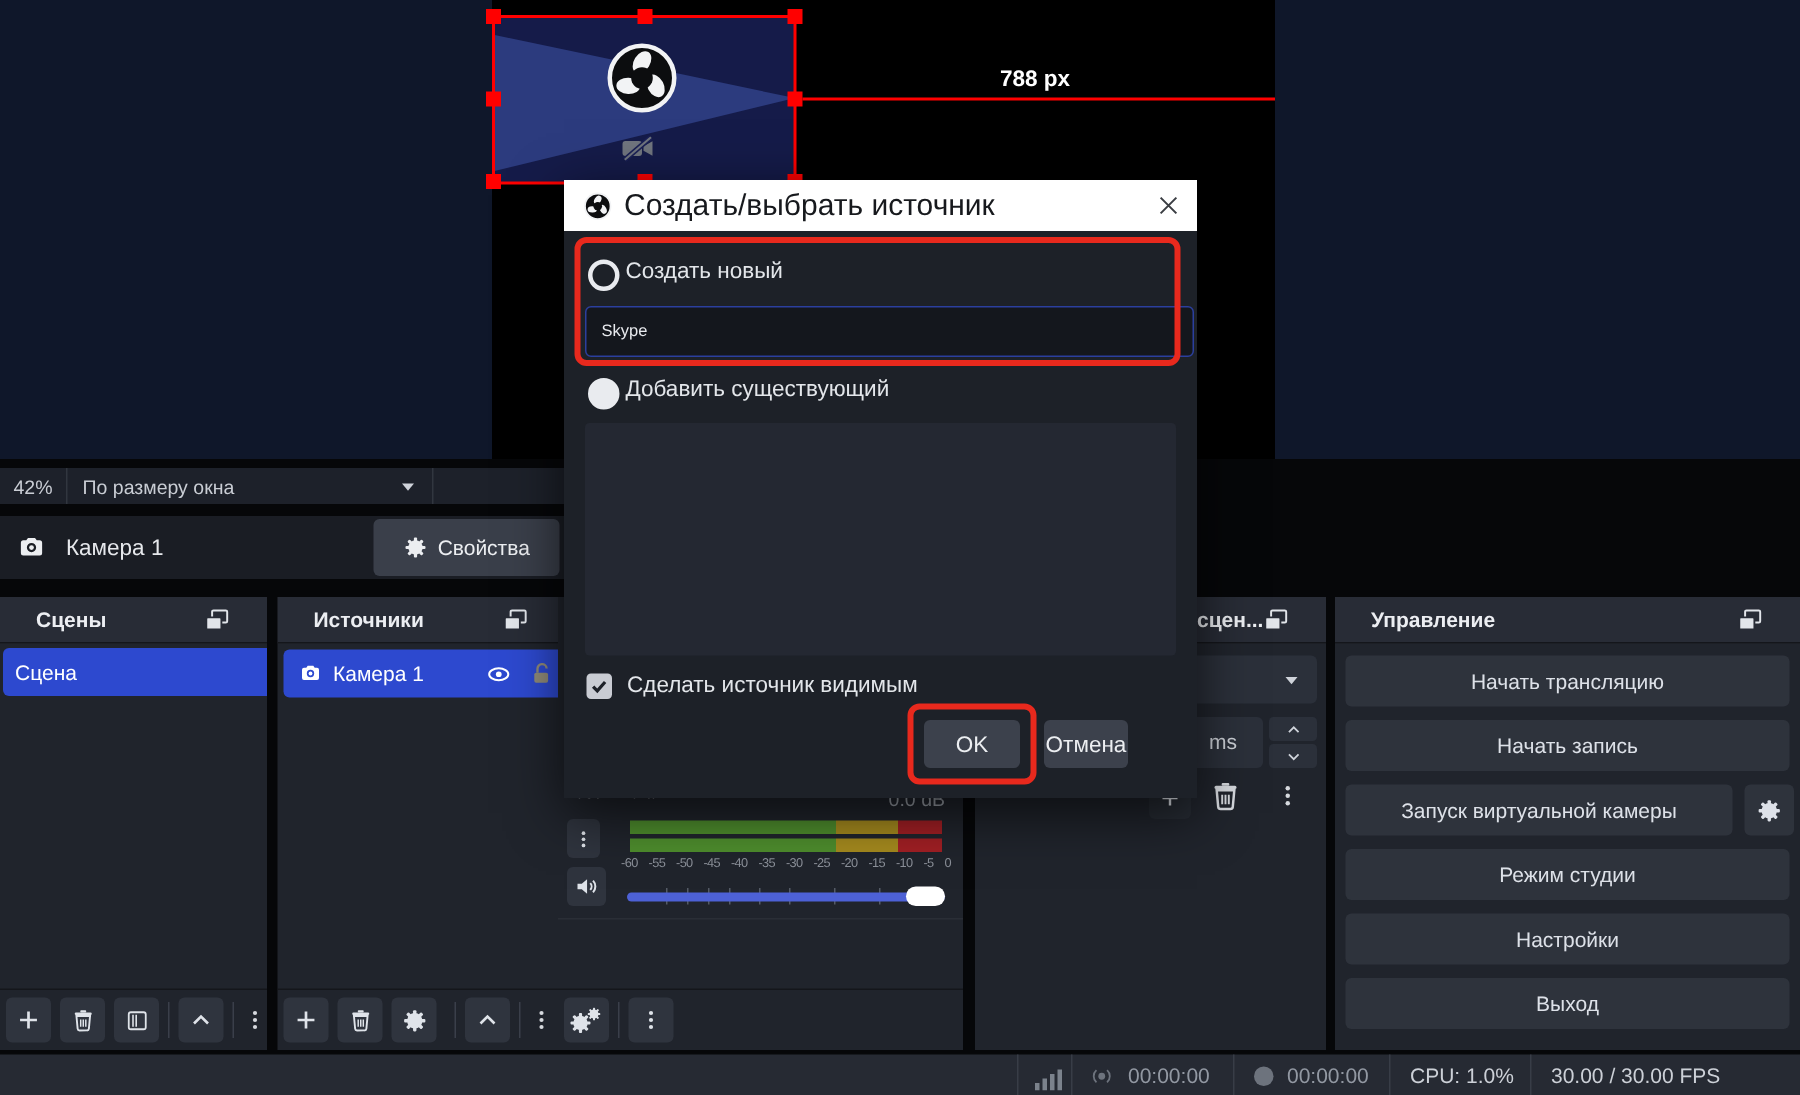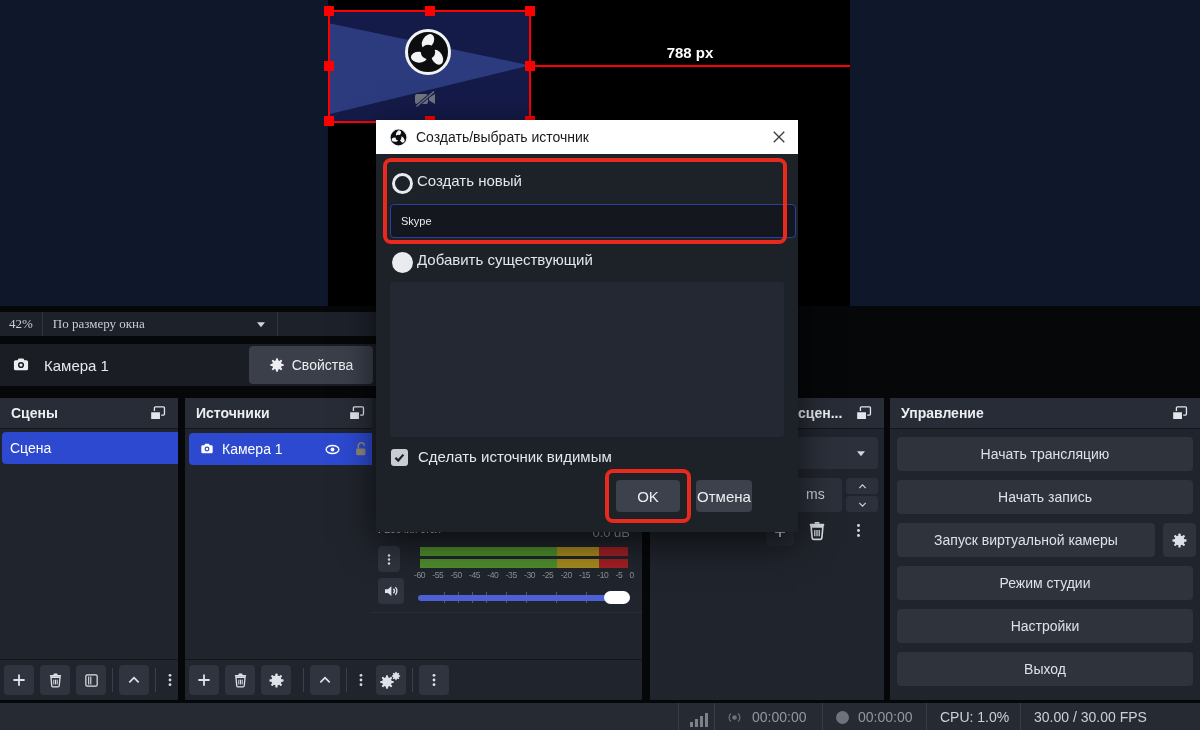--- a/index.html
+++ b/index.html
@@ -16,30 +16,30 @@
   .source-tri{position:absolute;left:0;top:0;width:100%;height:100%;background:#2c3b7e;
               clip-path:polygon(0 11%,100% 49%,0 93%);}
   .sel-border{left:328px;top:10px;width:199px;height:109px;border:2px solid #ff0000;}
   .handle{width:10px;height:10px;background:#ff0000;}
   .dim-line{left:535px;top:65px;width:315px;height:2px;background:#ff0000;}
   .dim-label{left:640px;top:44px;width:100px;text-align:center;font-weight:bold;font-size:15px;
              color:#fff;text-shadow:0 1px 2px #000,0 0 4px #000;}
 
   
   .zoom-bar{left:0;top:312px;width:376px;height:24px;background:#1d212a;display:flex;align-items:center;
-            font-size:13px;color:#c9cdd4;font-family:Liberation Serif, serif;}
+            font-size:13px;color:#c9cdd4;}
   .vdiv{width:1px;align-self:stretch;background:#31363f;}
   .context-bar{left:0;top:344px;width:376px;height:42px;background:#1a1d24;display:flex;align-items:center;}
   .props-btn{position:absolute;left:249px;top:2px;width:124px;height:38px;background:#3a3f4a;border-radius:4px;
              display:flex;align-items:center;justify-content:center;gap:7px;font-size:14px;color:#eceef1;}
 
   
   .panel{position:absolute;background:#20242c;overflow:hidden;}
   .panel-header{height:30px;background:#282c36;border-bottom:1px solid #14161b;display:flex;
-                align-items:center;padding:0 11px;font-weight:bold;font-size:14px;color:#eceef2;}
+                align-items:center;padding:0 24px;font-weight:bold;font-size:14px;color:#eceef2;}
   .popout{margin-left:auto;color:#e2e5ea;}
   .panel-footer{position:absolute;left:0;right:0;bottom:0;height:40px;border-top:1px solid #14161b;
                 display:flex;align-items:center;padding:0 4px;gap:6px;}
   .icon-btn{width:30px;height:30px;background:#2f343e;border-radius:4px;display:flex;align-items:center;
             justify-content:center;color:#dfe3e9;flex:0 0 auto;}
   .bare-icon{color:#d6d9de;display:flex;align-items:center;justify-content:center;flex:0 0 auto;}
   .tool-divider{width:1px;height:24px;background:#3a3f4a;flex:0 0 auto;}
   .list-item-blue{position:absolute;background:#2d49cf;border-radius:4px;display:flex;align-items:center;
                   font-size:14px;color:#fff;}
   .ctl-btn{position:absolute;left:7px;width:296px;height:34px;background:#2e333c;border-radius:4px;
@@ -58,21 +58,21 @@
   
   .tr-box{position:absolute;background:#2b303a;border-radius:4px;}
   .spin-btn{position:absolute;left:0;width:32px;height:16px;background:#2b303a;border-radius:3px;
             display:flex;align-items:center;justify-content:center;color:#cfd3da;}
 
   
   .dialog{left:376px;top:120px;width:422px;height:412px;background:#1d2128;z-index:10;
           box-shadow:0 10px 34px rgba(0,0,0,.65);}
   .dlg-title{position:absolute;left:0;top:0;width:100%;height:34px;background:#ffffff;display:flex;
              align-items:center;}
-  .dlg-title-text{margin-left:8px;font-size:14px;color:#17191d;}
+  .dlg-title-text{margin-left:8px;font-size:20px;color:#17191d;}
   .dlg-close{position:absolute;right:10px;top:8px;width:18px;height:18px;color:#3a3d42;}
   .red-frame{position:absolute;border:4px solid #e8291d;border-radius:8px;z-index:3;pointer-events:none;}
   .radio{position:absolute;width:15px;height:15px;border-radius:50%;}
   .radio.checked{border:3px solid #e9ebef;}
   .radio.unchecked{background:#e9ebef;border:3px solid #e9ebef;}
   .dlg-label{position:absolute;font-size:15px;color:#e3e6ea;}
   .dlg-input{position:absolute;left:14px;top:84px;width:384px;height:32px;background:#14171d;
              border:1px solid #2b3f9e;border-radius:4px;color:#e8eaee;font-size:11px;
              font-family:inherit;padding:0 10px;outline:none;}
   .dlg-list{position:absolute;left:14px;top:162px;width:394px;height:155px;background:#242832;border-radius:3px;}

